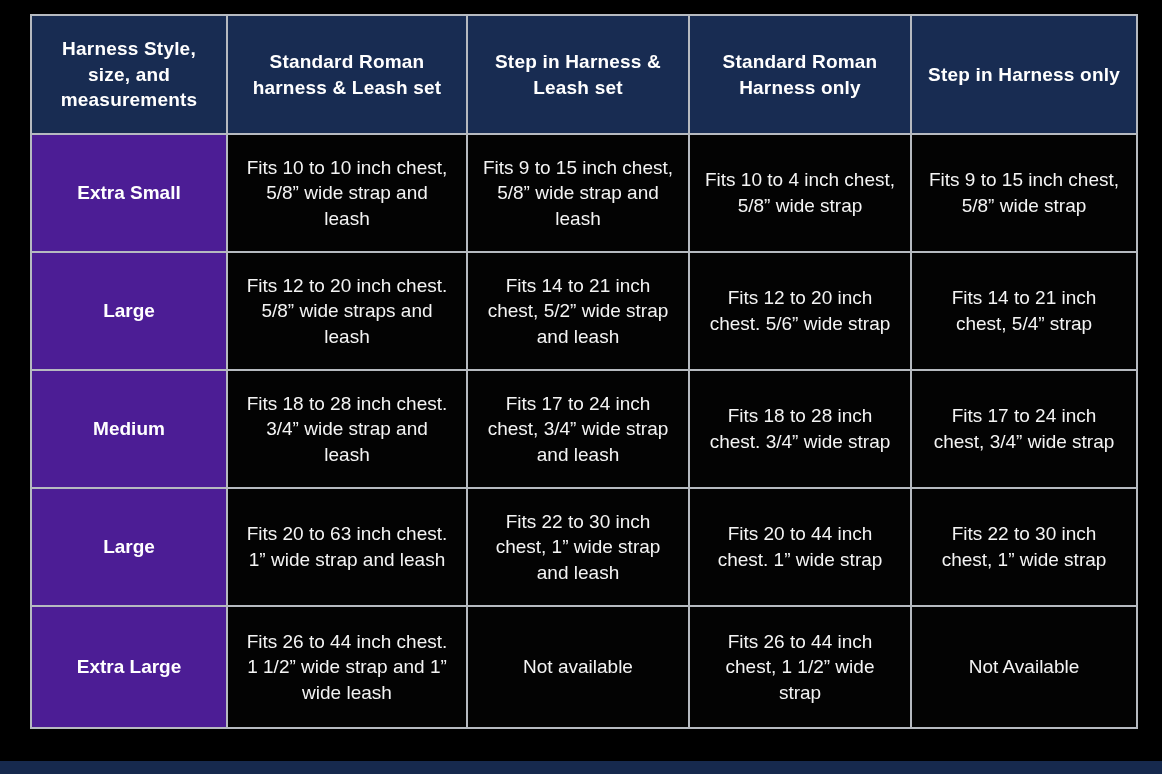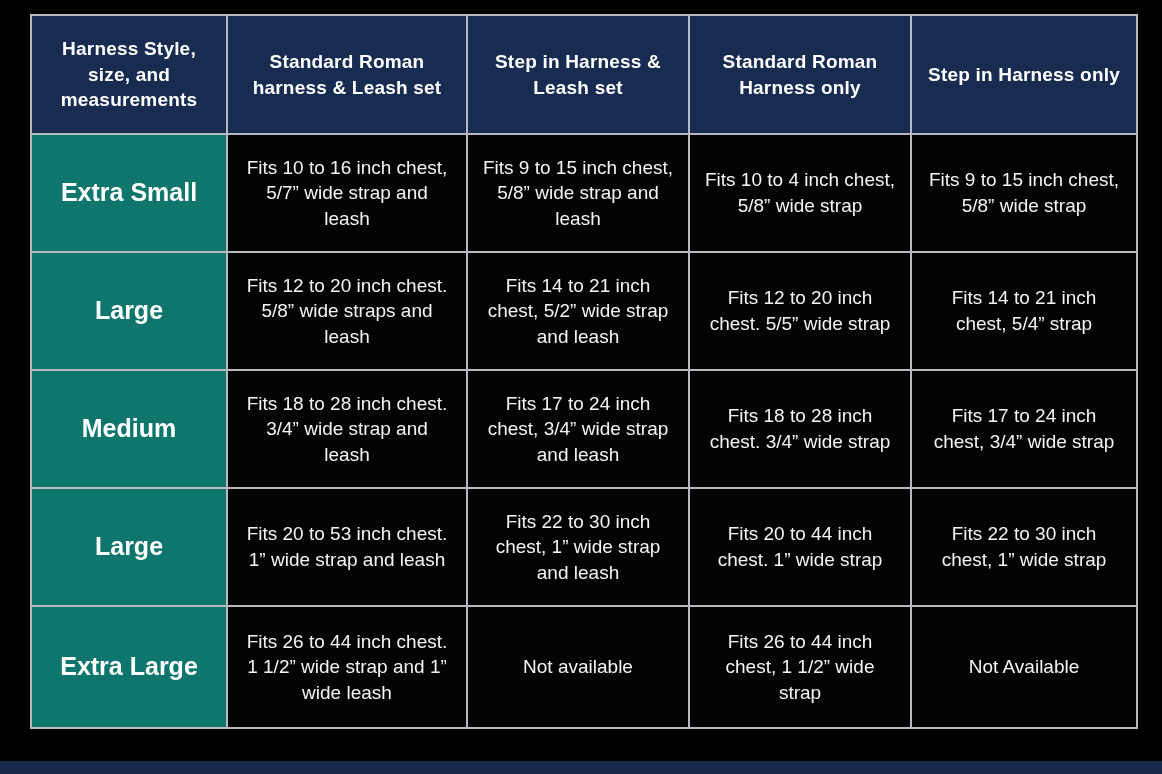--- a/index.html
+++ b/index.html
@@ -35,23 +35,23 @@
   .size-chart thead tr { height: 119px; margin-top: 35px; }
   .size-chart tbody tr { height: 118px; }
   .size-chart tbody tr:last-child { height: 122px; }
   .size-chart thead th {
     background: #182c52;
     font-weight: bold;
     font-size: 19px;
     letter-spacing: 0.2px;
   }
   .size-chart tbody th.size-cell {
-    background: #0f766e;
+    background: #4c1d95;
     font-weight: bold;
-    font-size: 25px;
+    font-size: 19px;
   }
   .size-chart tbody td {
     background: #030303;
     font-size: 19px;
     font-weight: normal;
     color: #f4f4f4;
   }
   .bottom-bar {
     position: absolute;
     left: 0;
@@ -79,42 +79,42 @@
         <th>Harness Style, size, and measurements</th>
         <th>Standard Roman harness &amp; Leash set</th>
         <th>Step in Harness &amp; Leash set</th>
         <th>Standard Roman Harness only</th>
         <th>Step in Harness only</th>
       </tr>
     </thead>
     <tbody>
       <tr>
         <th class="size-cell">Extra Small</th>
-        <td>Fits 10 to 16 inch chest, 5/7” wide strap and leash</td>
+        <td>Fits 10 to 10 inch chest, 5/8” wide strap and leash</td>
         <td>Fits 9 to 15 inch chest, 5/8” wide strap and leash</td>
         <td>Fits 10 to 4 inch chest, 5/8” wide strap</td>
         <td>Fits 9 to 15 inch chest, 5/8” wide strap</td>
       </tr>
       <tr>
         <th class="size-cell">Large</th>
         <td>Fits 12 to 20 inch chest. 5/8” wide straps and leash</td>
         <td>Fits 14 to 21 inch chest, 5/2” wide strap and leash</td>
-        <td>Fits 12 to 20 inch chest. 5/5” wide strap</td>
+        <td>Fits 12 to 20 inch chest. 5/6” wide strap</td>
         <td>Fits 14 to 21 inch chest, 5/4” strap</td>
       </tr>
       <tr>
         <th class="size-cell">Medium</th>
         <td>Fits 18 to 28 inch chest. 3/4” wide strap and leash</td>
         <td>Fits 17 to 24 inch chest, 3/4” wide strap and leash</td>
         <td>Fits 18 to 28 inch chest. 3/4” wide strap</td>
         <td>Fits 17 to 24 inch chest, 3/4” wide strap</td>
       </tr>
       <tr>
         <th class="size-cell">Large</th>
-        <td>Fits 20 to 53 inch chest. 1” wide strap and leash</td>
+        <td>Fits 20 to 63 inch chest. 1” wide strap and leash</td>
         <td>Fits 22 to 30 inch chest, 1” wide strap and leash</td>
         <td>Fits 20 to 44 inch chest. 1” wide strap</td>
         <td>Fits 22 to 30 inch chest, 1” wide strap</td>
       </tr>
       <tr>
         <th class="size-cell">Extra Large</th>
         <td>Fits 26 to 44 inch chest. 1 1/2” wide strap and 1” wide leash</td>
         <td>Not available</td>
         <td>Fits 26 to 44 inch chest, 1 1/2” wide strap</td>
         <td>Not Available</td>

